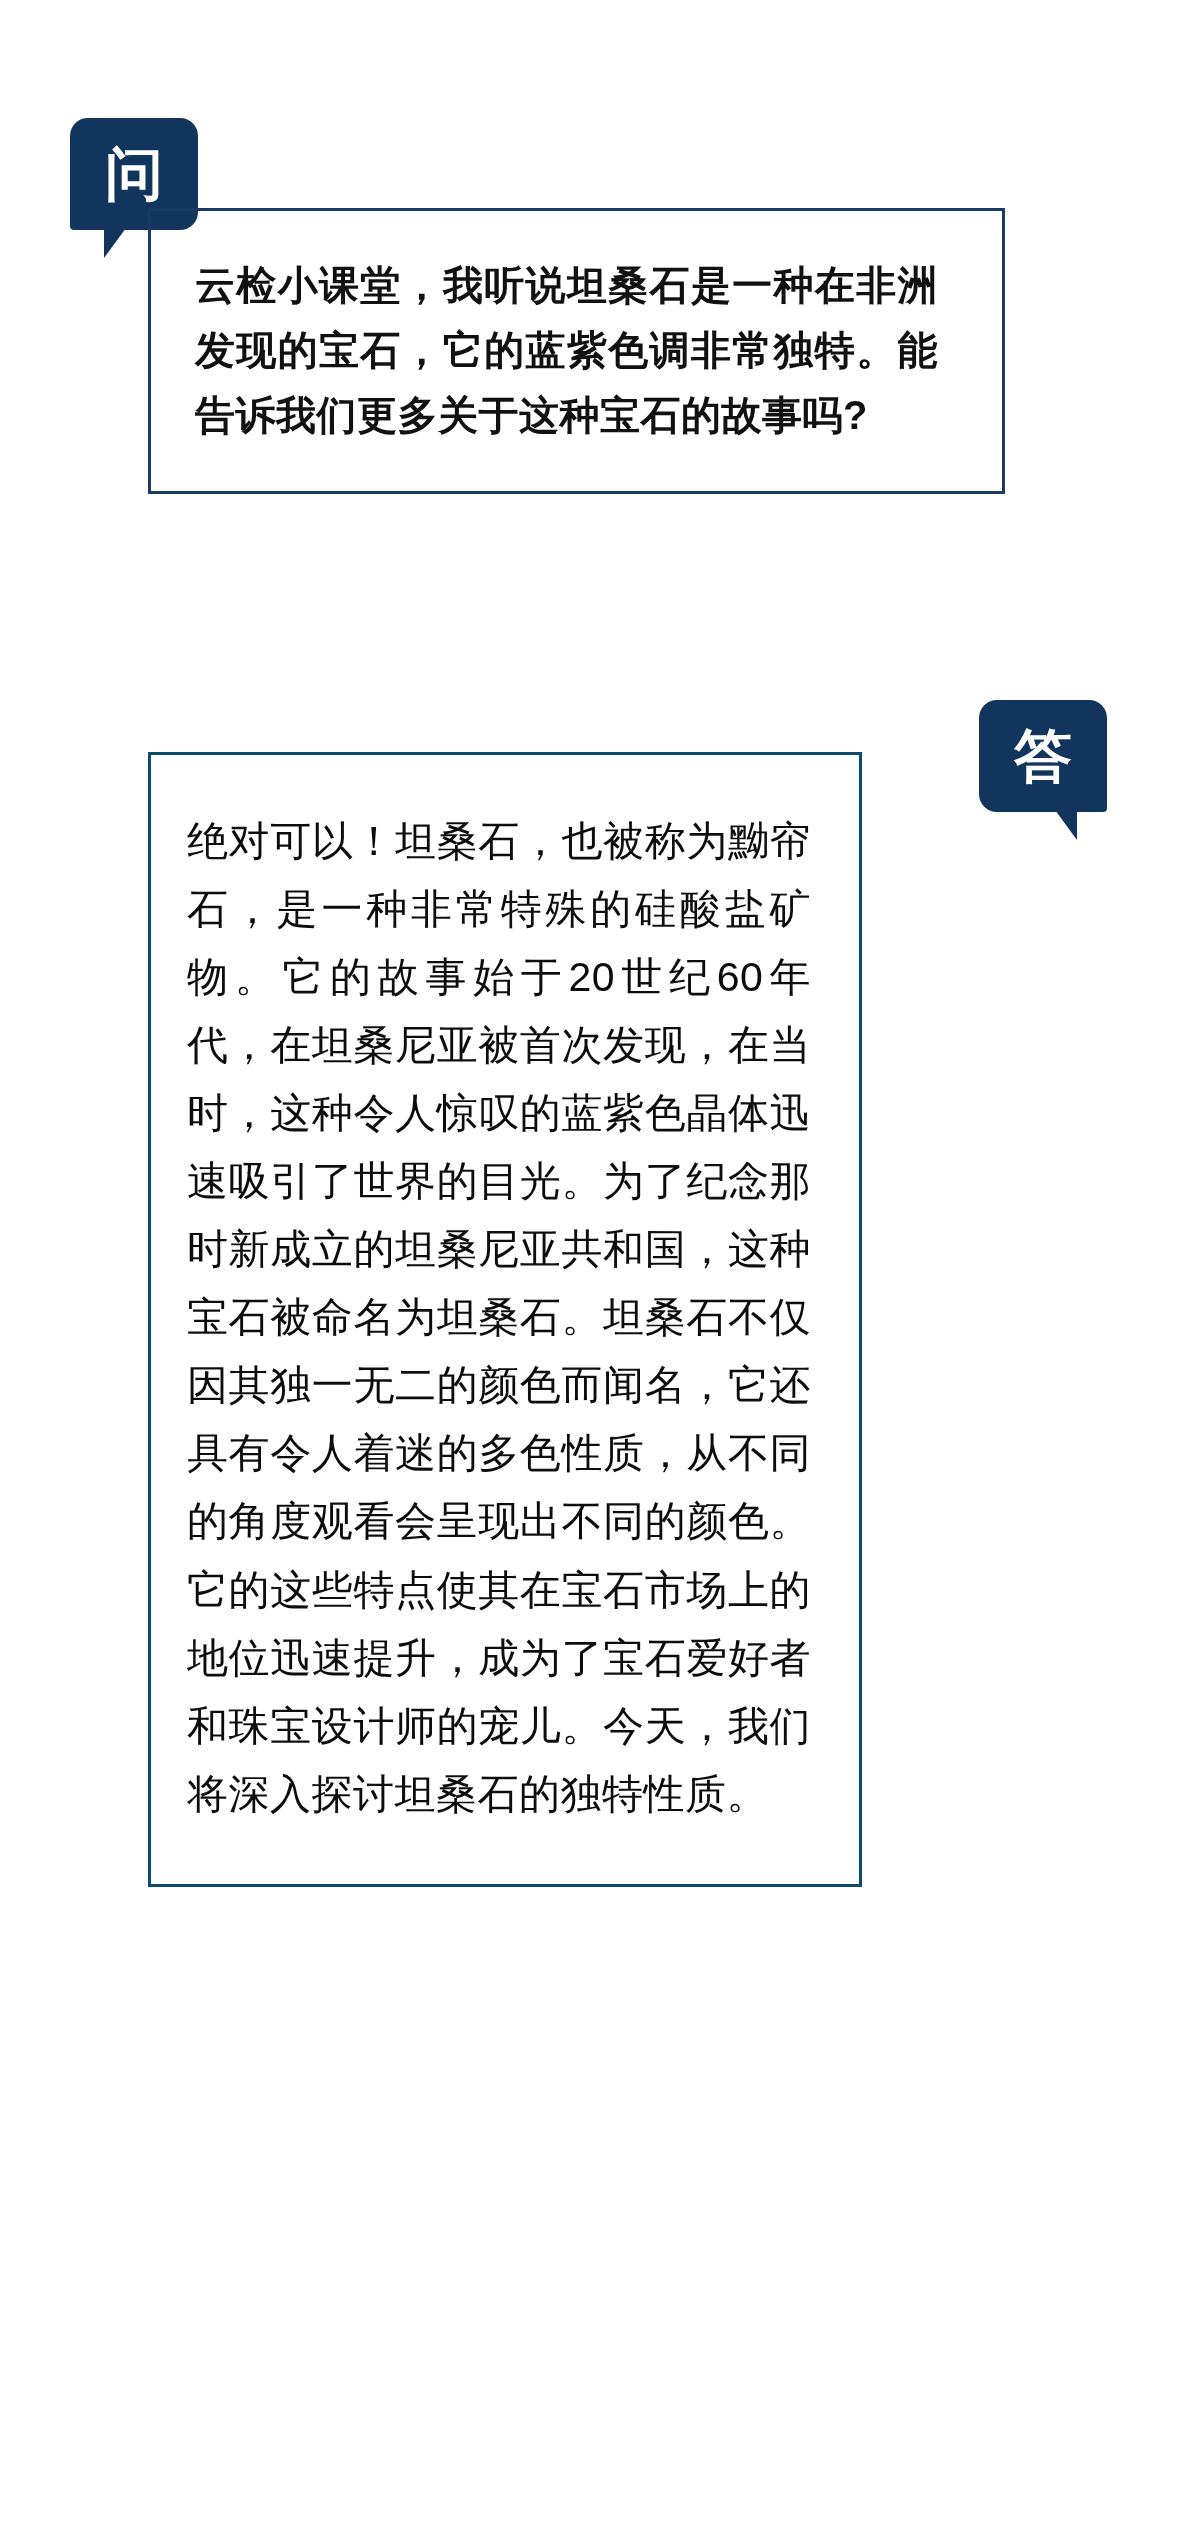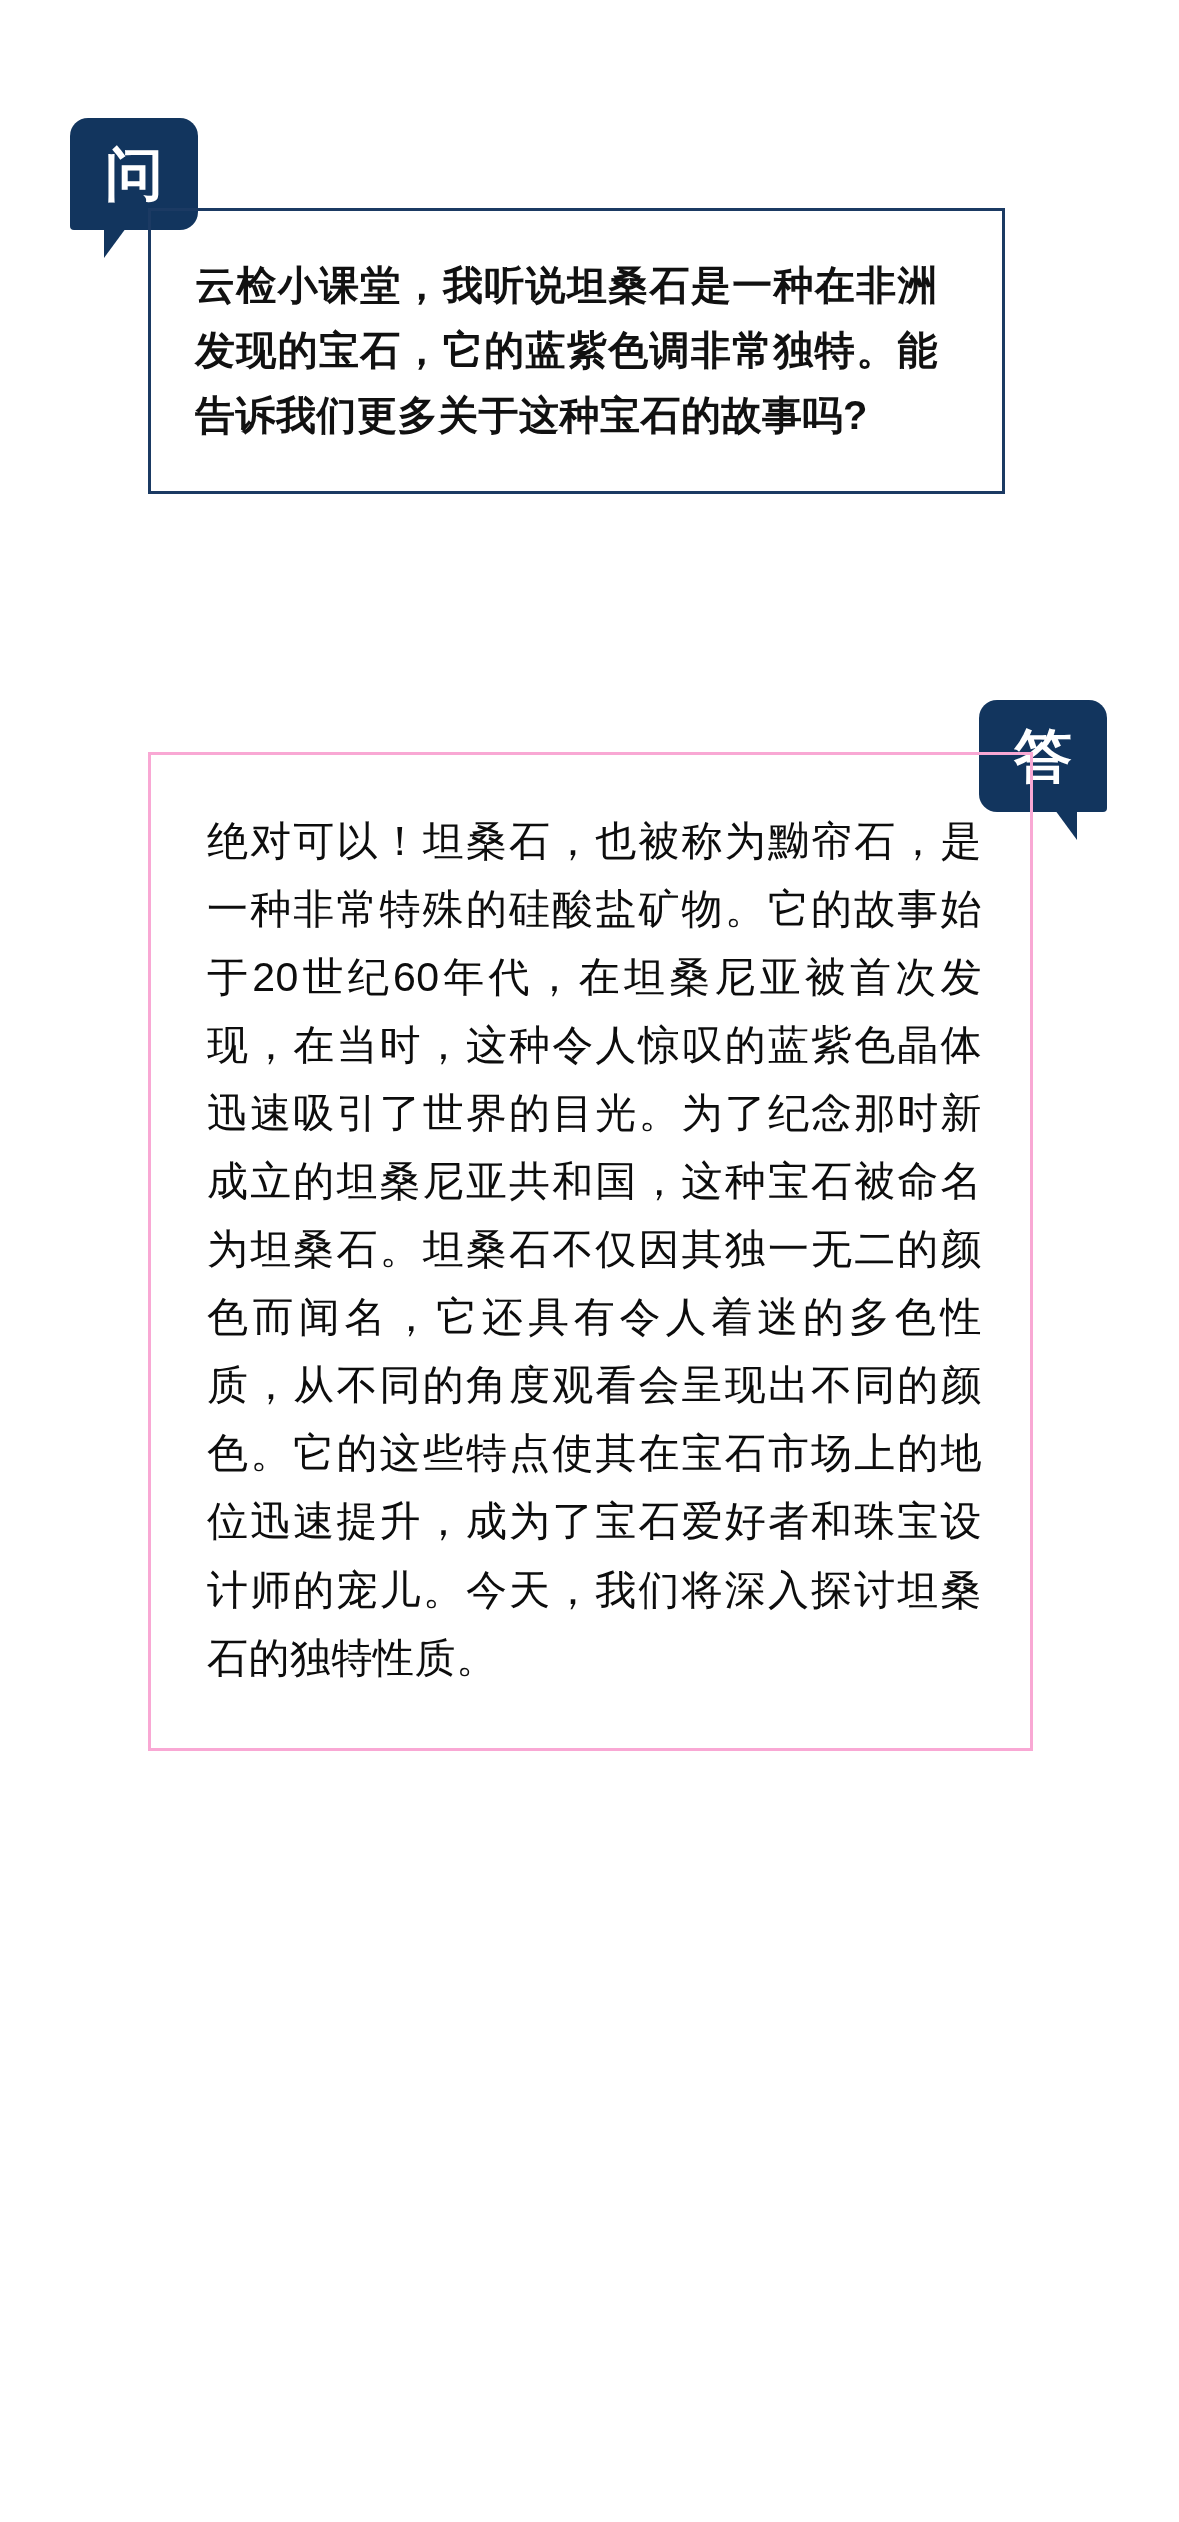--- a/index.html
+++ b/index.html
@@ -98,24 +98,24 @@
     border-right: 22px solid #12355e;
     border-bottom: 30px solid transparent;
     border-left: 0 solid transparent;
   }
 
   
   .answer-block {
     position: absolute;
     left: 148px;
     top: 752px;
-    width: 885px;
+    width: 714px;
     box-sizing: border-box;
-    border: 3px solid #f9a8d4;
-    padding: 52px 48px 56px 56px;
+    border: 3px solid #0c4a6e;
+    padding: 52px 48px 56px 36px;
   }
 
   .answer-text {
     font-family: "Liberation Sans", sans-serif;
     font-weight: normal;
     font-size: 41px;
     line-height: 1.66;
     color: #0d0d0d;
     text-align: justify;
     text-justify: inter-ideograph;

